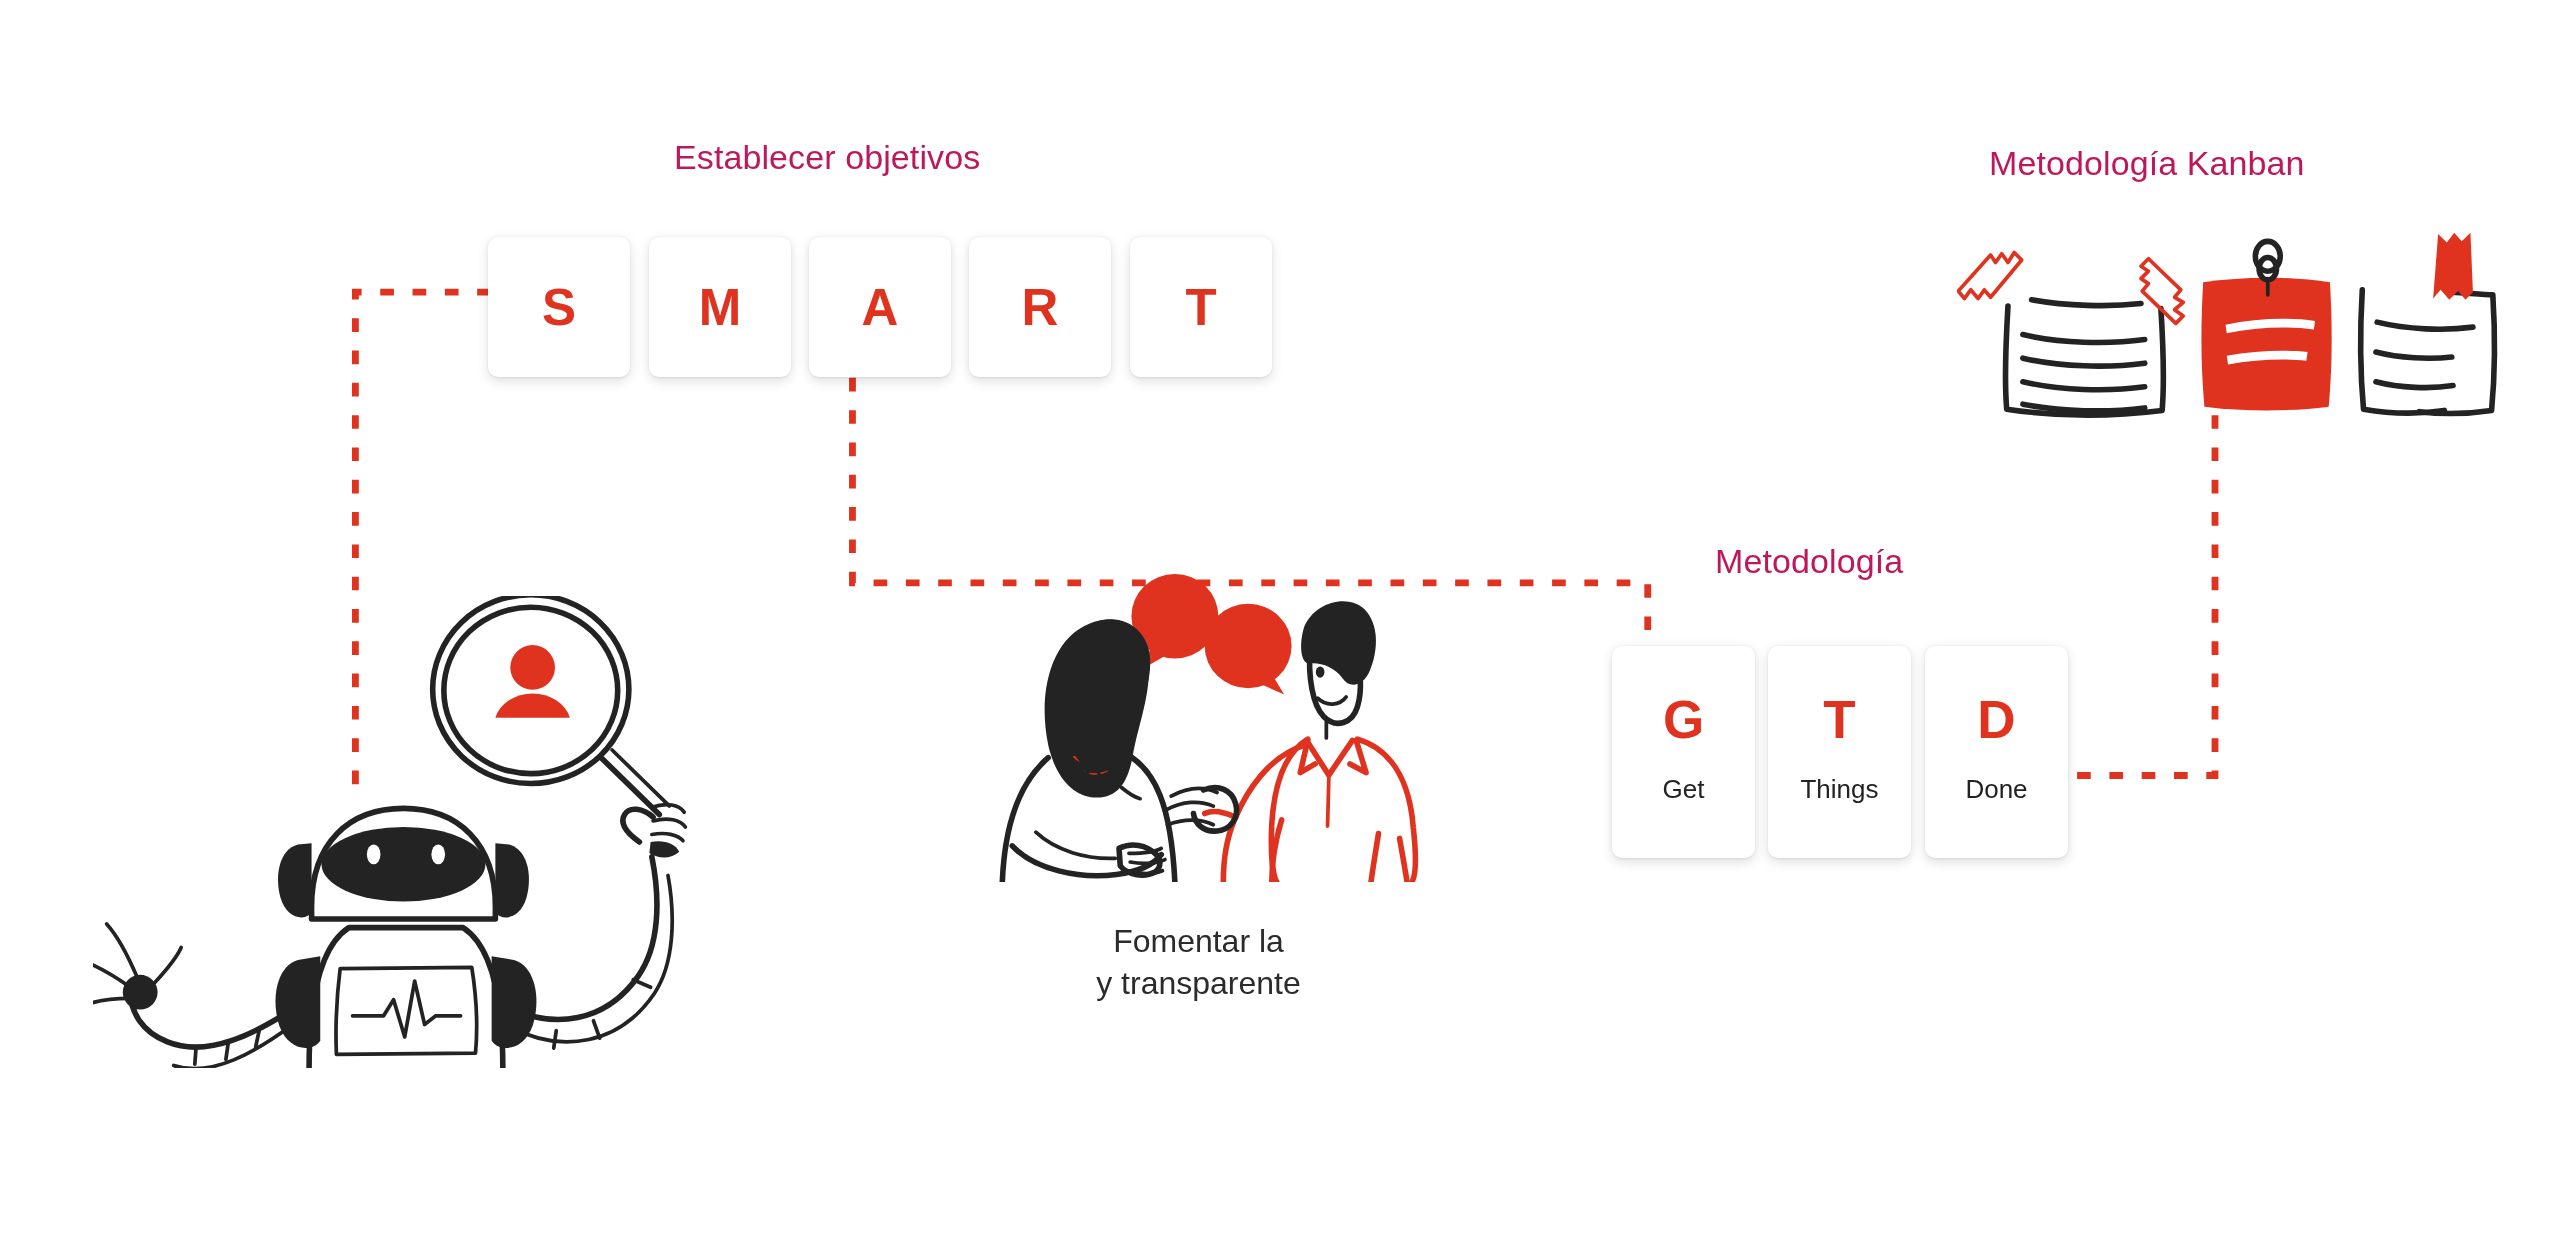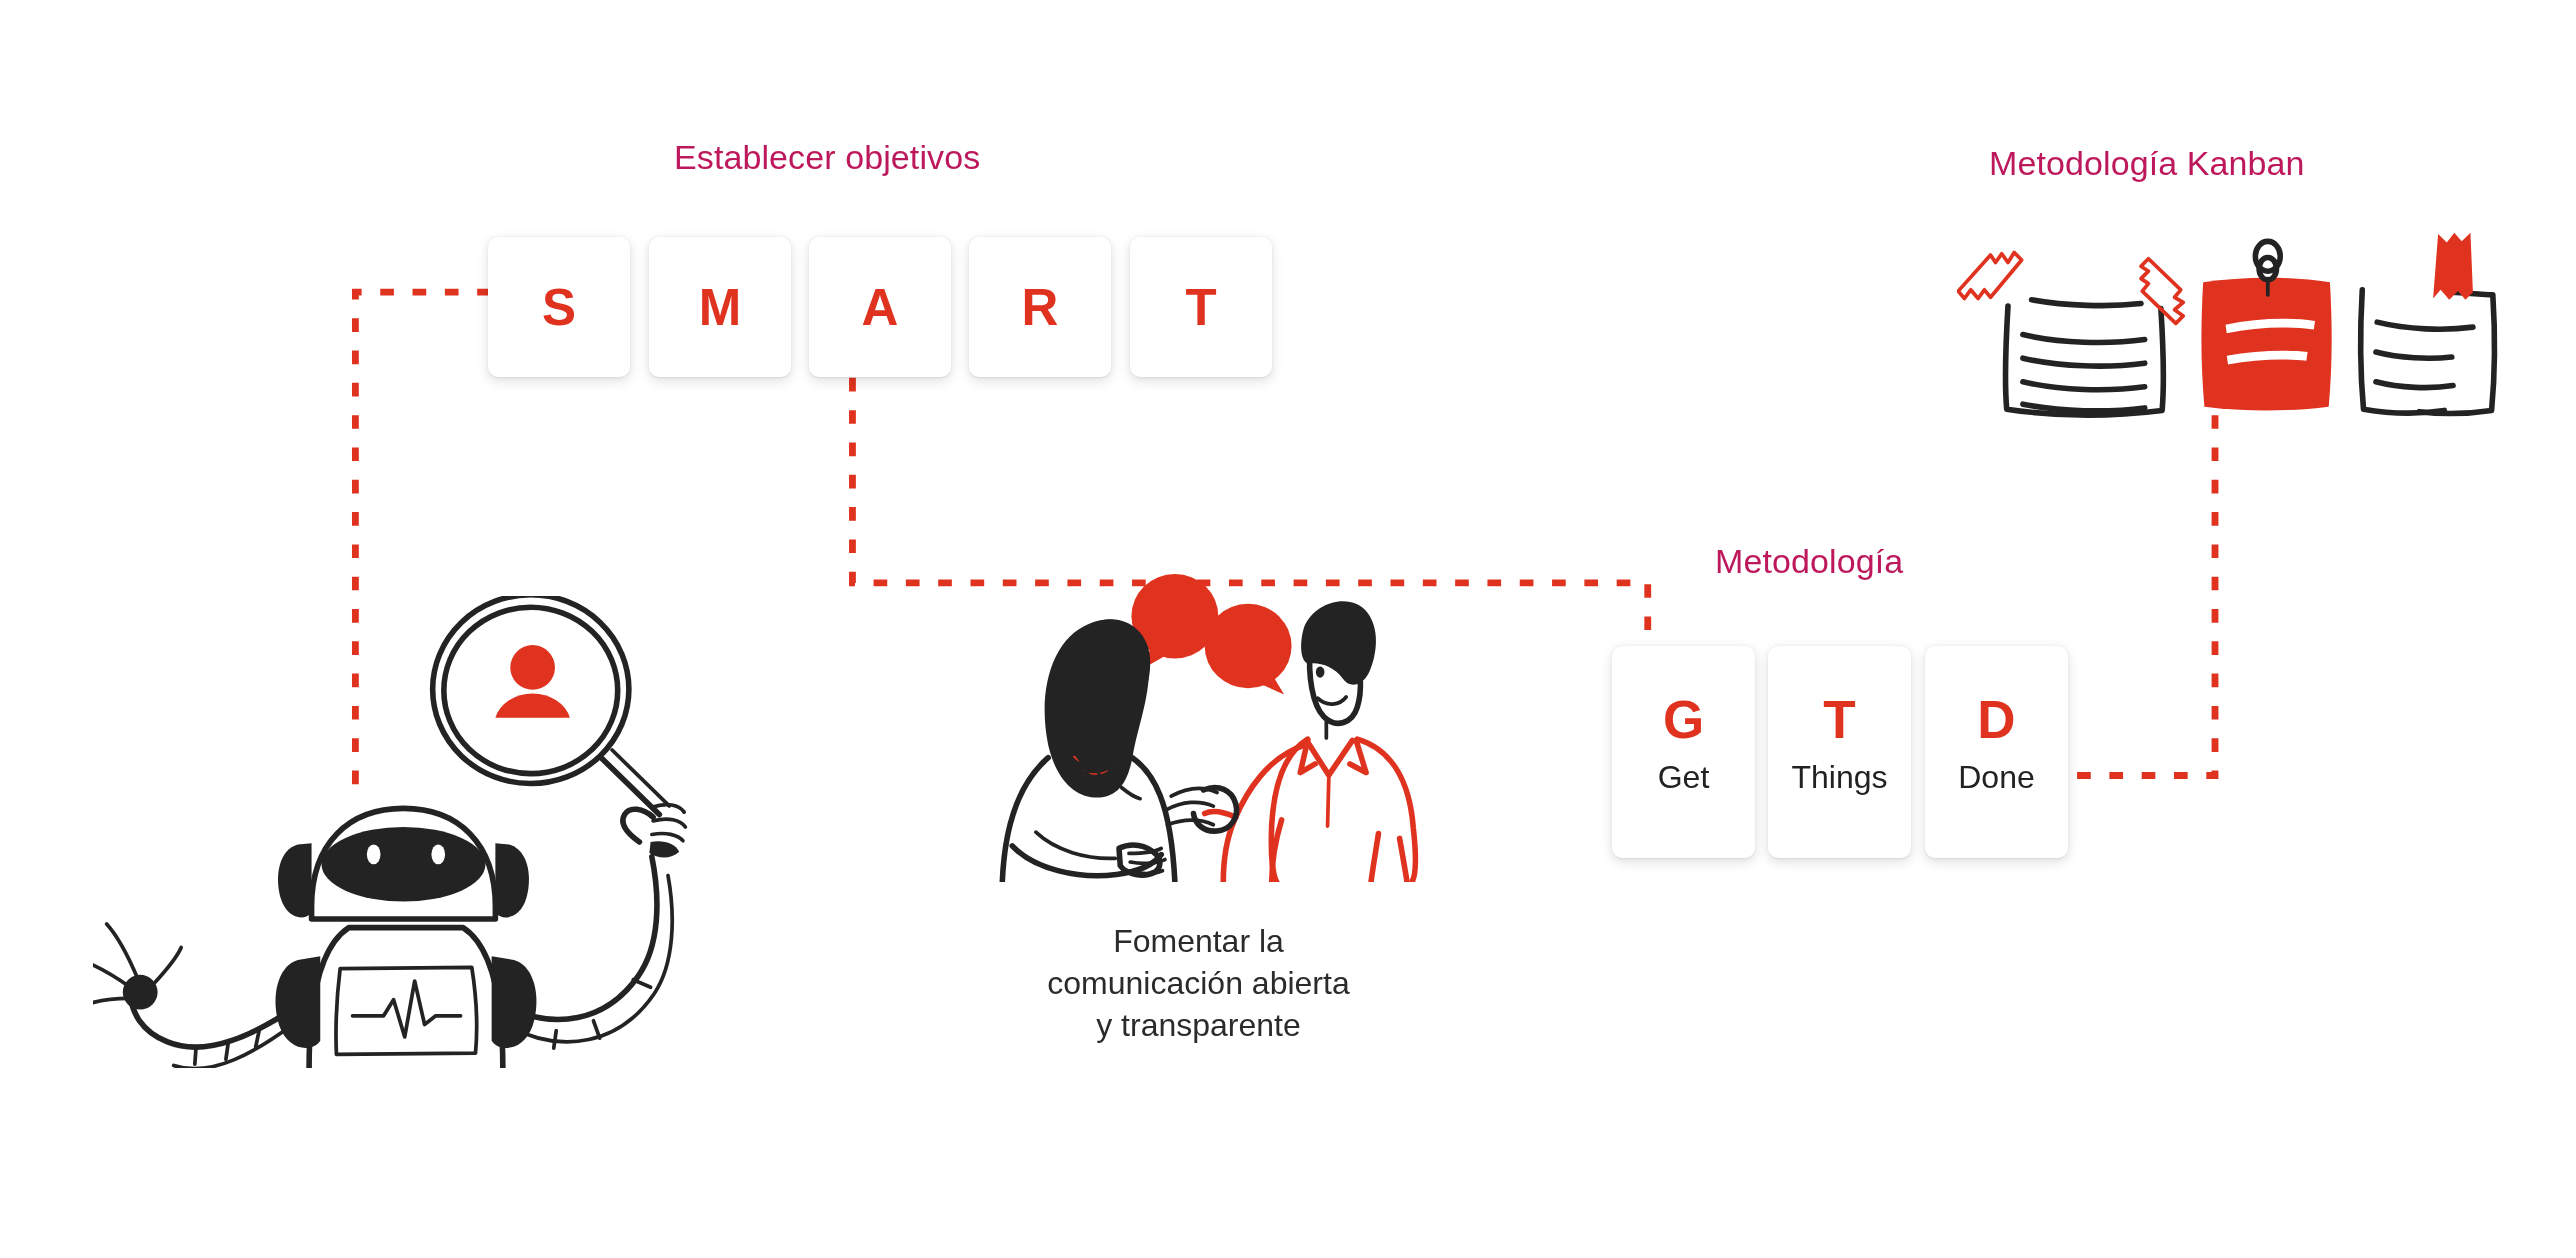--- a/index.html
+++ b/index.html
@@ -55,23 +55,23 @@
   }
   .card-letter {
     color: #e0331f;
     font-weight: 700;
     line-height: 1;
   }
   .card.smart .card-letter { font-size: 51px; }
   .card.gtd .card-letter { font-size: 53px; margin-top: 47px; }
   .card-word {
     color: #222222;
-    font-size: 32px;
+    font-size: 26px;
     font-weight: 400;
-    margin-top: 15px;
+    margin-top: 30px;
     line-height: 1;
   }
 
   
   .caption {
     position: absolute;
     color: #2b2b2b;
     font-size: 32px;
     line-height: 1.32;
     text-align: center;
@@ -284,21 +284,20 @@
     <path class="ink-thin" d="M 310 428 C 336 418 364 418 384 428"></path>
     <path class="ink" d="M 368 372 C 392 362 414 372 420 394 C 426 416 412 436 390 438
                          C 368 440 354 426 352 410"></path>
 
     <path class="red-stroke" d="M 650 442 C 644 480 640 504 638 520"></path>
     <path class="red-stroke" d="M 684 450 C 690 484 694 506 696 520"></path>
   </svg>
 
   <div class="caption" style="left:944px; top:920px; width:509px;">
     <div>Fomentar la</div>
-    <div>comunicación abierta</div>
     <div>y transparente</div>
   </div>
 
   <svg class="illus" style="left:1957px; top:230px; width:547px; height:193px;" viewBox="0 0 880 310">
 
     <path class="ink" d="M 82 122 C 78 190 76 244 80 288 C 160 300 250 300 330 290
                          C 334 244 332 190 328 126"></path>
     <path class="ink" d="M 120 112 C 176 122 244 124 296 118"></path>
     <path class="ink" d="M 106 168 C 166 182 242 184 302 176"></path>
     <path class="ink" d="M 106 206 C 166 220 242 222 302 214"></path>

